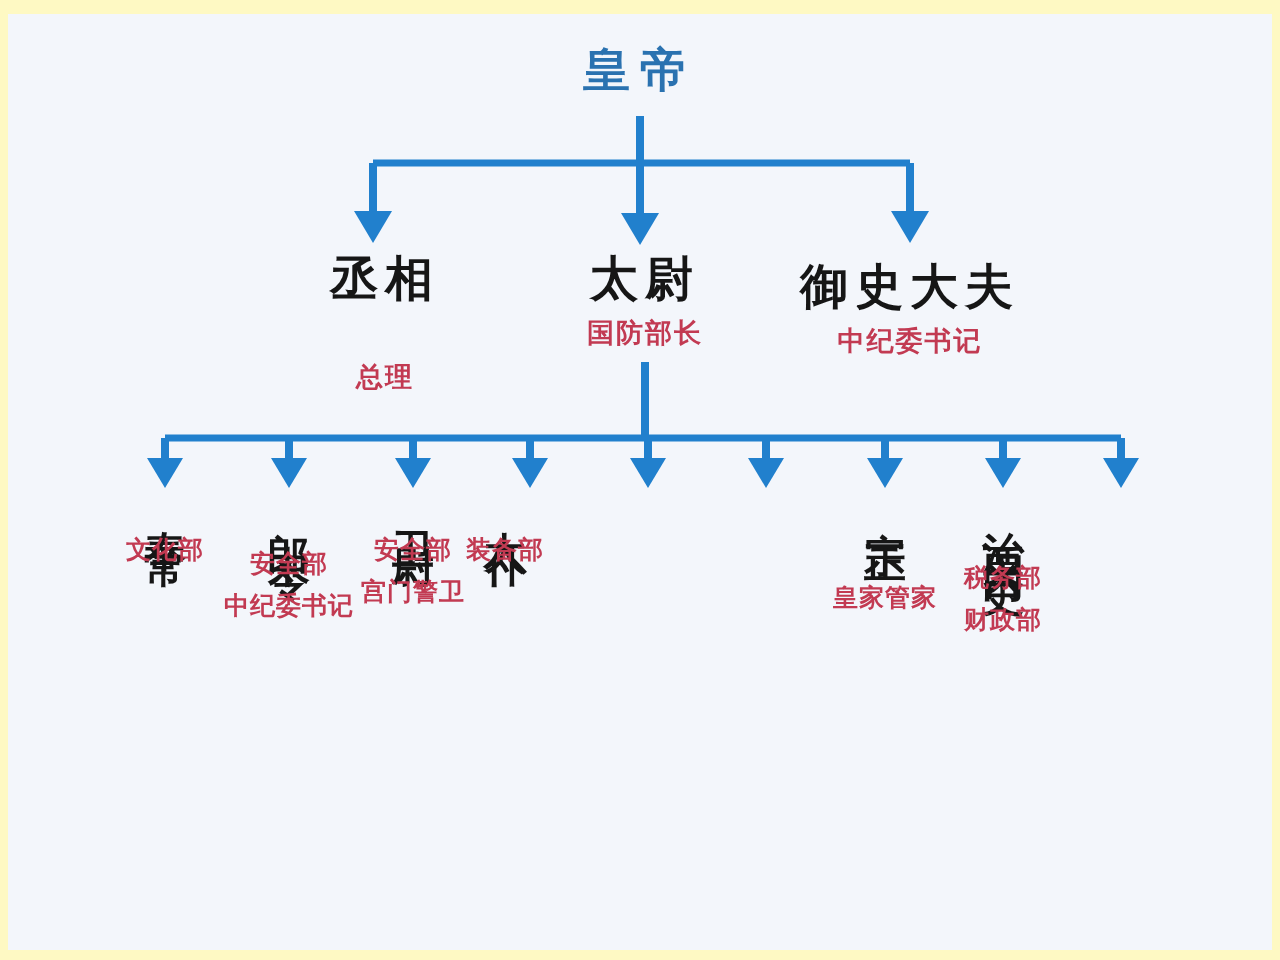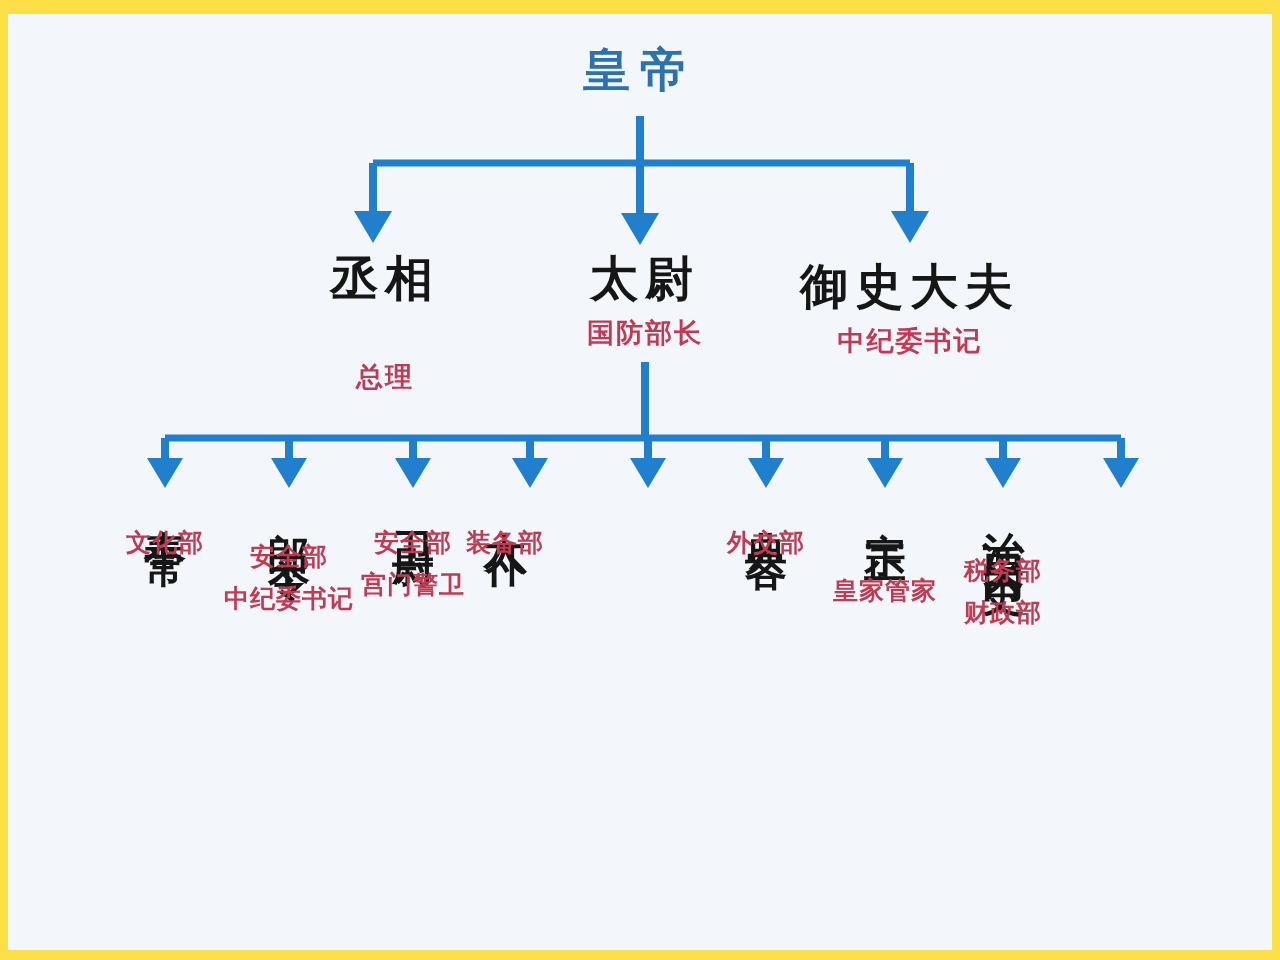--- a/index.html
+++ b/index.html
@@ -5,21 +5,21 @@
   html, body {
     margin: 0;
     padding: 0;
     background: #ffffff;
     font-family: "DejaVu Sans", sans-serif;
   }
   .frame {
     position: relative;
     width: 1280px;
     height: 960px;
-    background: #fde047;
+    background: #fef9c3;
     overflow: hidden;
   }
   .canvas {
     position: absolute;
     left: 8px;
     top: 14px;
     right: 8px;
     bottom: 10px;
     background: #f3f6fb;
   }
@@ -65,21 +65,21 @@
   .vtitle {
     writing-mode: vertical-rl;
     text-orientation: upright;
     font-size: 42px;
     font-weight: bold;
     color: #161616;
     letter-spacing: 14px;
     line-height: 1;
   }
   .anno {
-    margin-top: 0;
+    margin-top: 7px;
     font-size: 25px;
     font-weight: bold;
     color: #c23a52;
     letter-spacing: 1px;
     white-space: nowrap;
   }
   .anno + .anno { margin-top: 9px; }
 </style>
 </head>
 <body>
@@ -156,24 +156,20 @@
   </div>
   <div class="node col" style="left:328px; top:498px;">
     <div class="vtitle">卫尉</div>
     <div class="anno">安全部</div>
     <div class="anno">宫门警卫</div>
   </div>
   <div class="node col" style="left:420px; top:498px;align-items:center;">
     <div class="vtitle">太仆</div>
     <div class="anno">装备部</div>
   </div>
-  <div class="node col" style="left:681px; top:498px;">
-    <div class="vtitle">典客</div>
-    <div class="anno">外交部</div>
-  </div>
   <div class="node col" style="left:800px; top:498px;gap:48px;">
     <div class="vtitle">宗正</div>
     <div class="anno">皇家管家</div>
   </div>
   <div class="node col" style="left:918px; top:498px;">
     <div class="vtitle">治粟内史</div>
     <div class="anno">税务部</div>
     <div class="anno">财政部</div>
   </div>
 </div>

